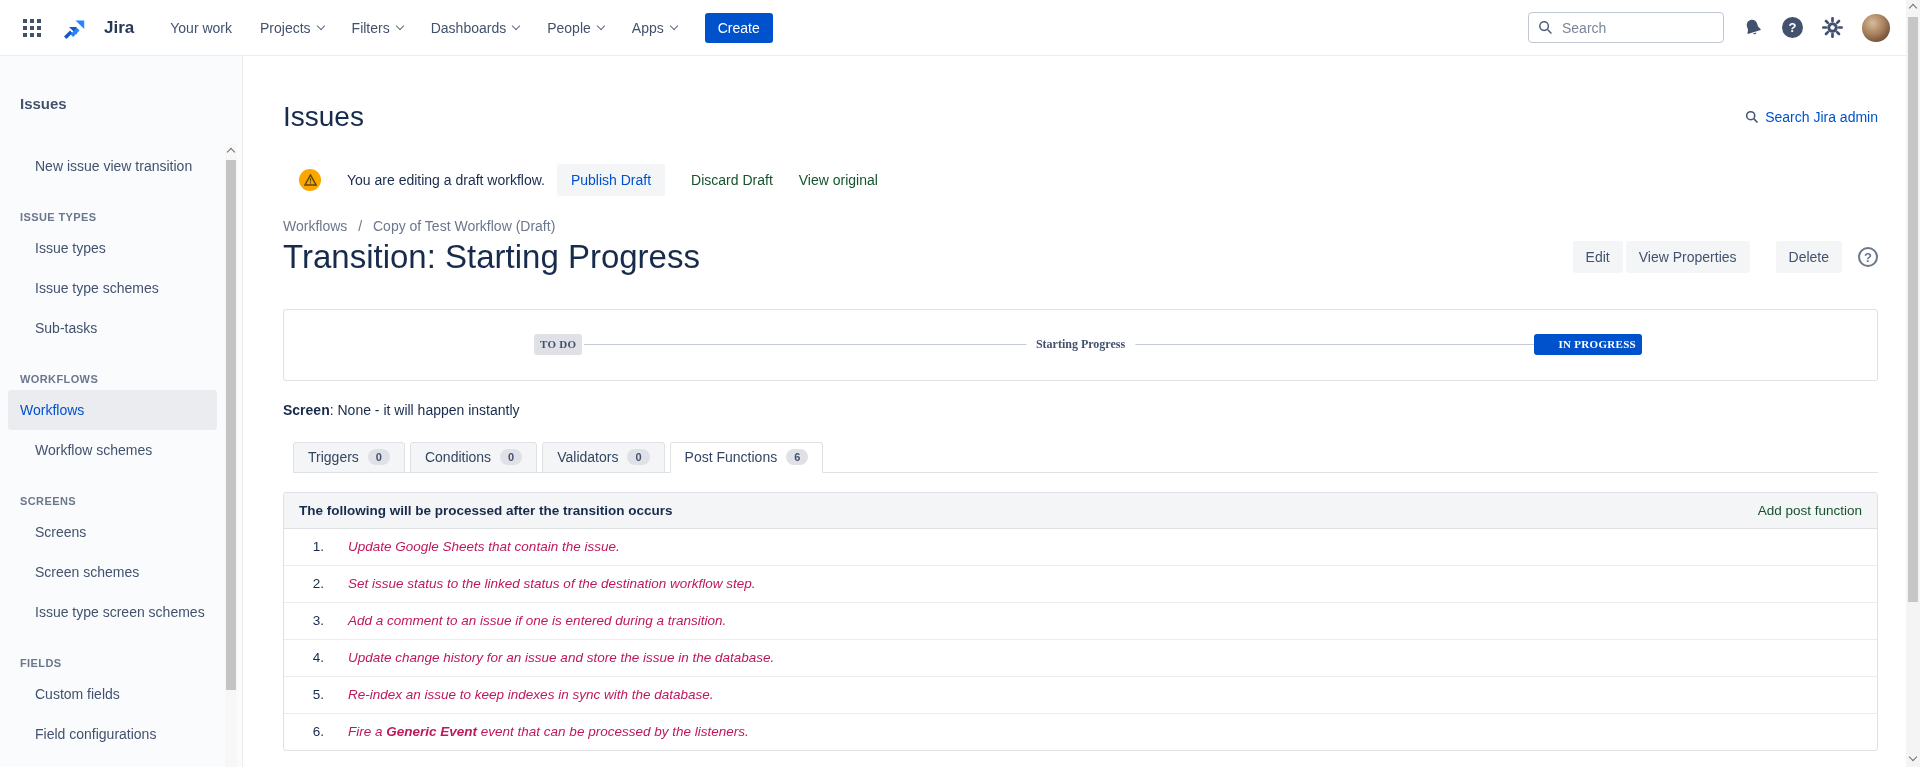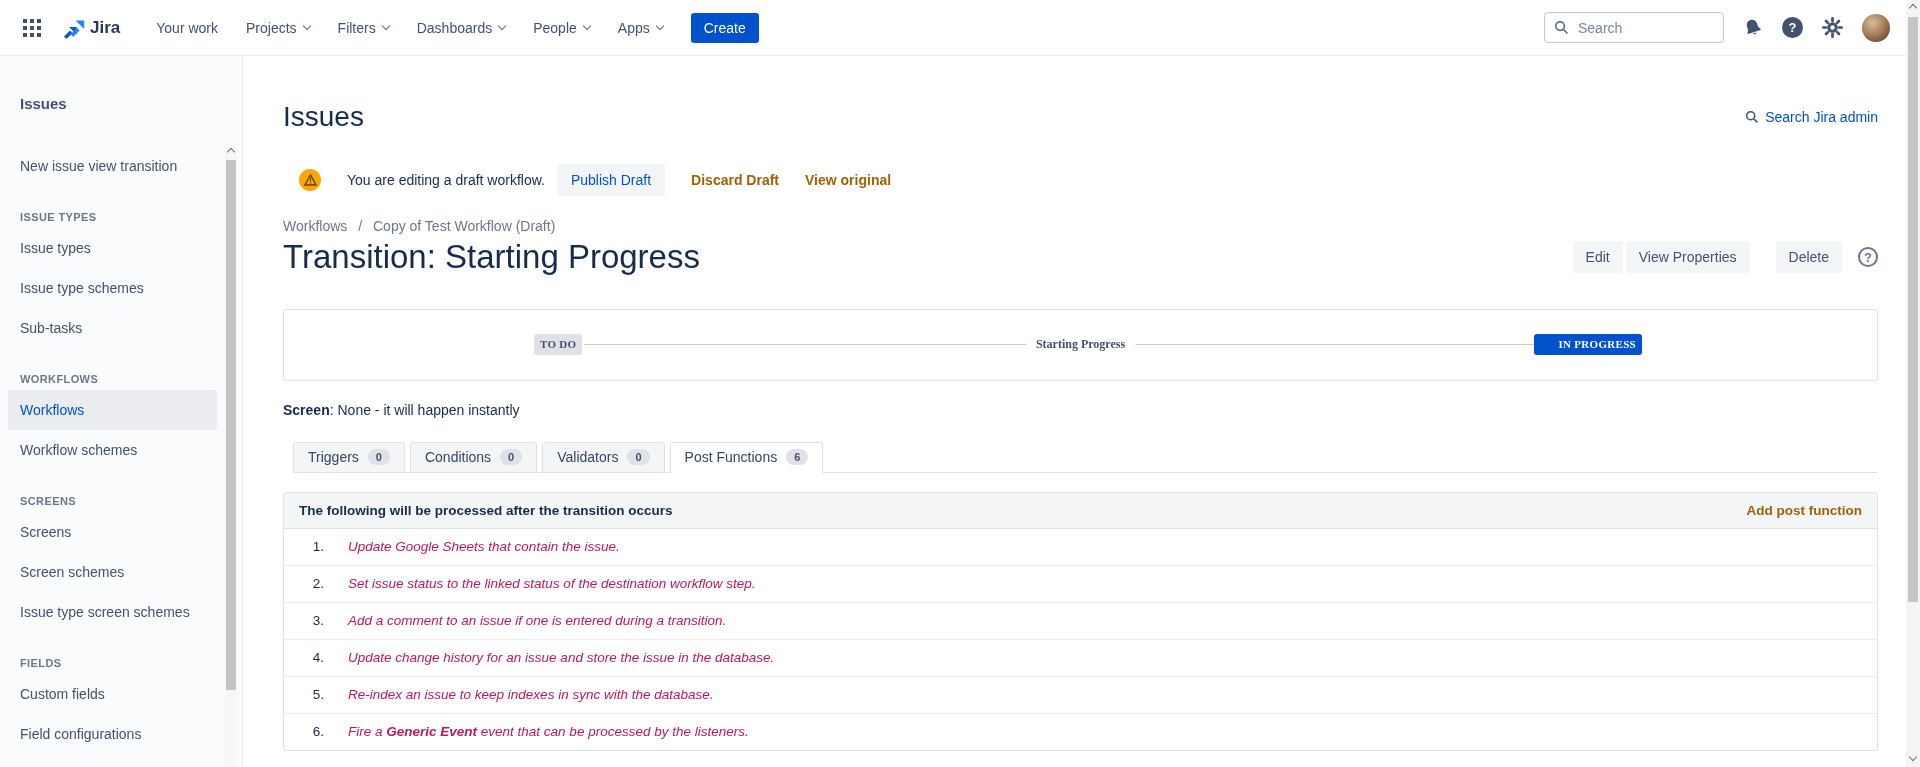--- a/index.html
+++ b/index.html
@@ -6,67 +6,67 @@
   html,body { margin:0; padding:0; }
   body {
     width:1920px; height:767px; overflow:hidden; background:#fff;
     font-family:"Liberation Sans", sans-serif; color:#172B4D; position:relative;
   }
   
   .topnav { height:56px; display:flex; align-items:center; padding:0 30px 0 16px;
             border-bottom:1px solid #EBECF0; background:#fff; }
   .gridbtn { width:32px; height:32px; display:flex; align-items:center; justify-content:center;
              border-radius:3px; cursor:pointer; margin-right:6px; }
-  .logo { display:flex; align-items:center; gap:2px; padding:0 8px; margin-right:14px; cursor:pointer; }
+  .logo { display:flex; align-items:center; gap:16px; padding:0 8px; margin-right:14px; cursor:pointer; }
   .logo-text { font-size:17px; font-weight:700; color:#253858; }
   .nav-item { display:flex; align-items:center; gap:7px; padding:0 14px; height:32px;
               font-size:14px; color:#42526E; cursor:pointer; border-radius:3px; }
   .chev { width:6px; height:6px; border-right:1.7px solid #5E6C84; border-bottom:1.7px solid #5E6C84;
           transform:rotate(45deg); margin-top:-4px; }
   .create-btn { margin-left:14px; background:#0052CC; color:#fff; border:none; border-radius:3px;
                 padding:7px 13px; font-size:14px; font-family:inherit; cursor:pointer; }
   .nav-right { margin-left:auto; display:flex; align-items:center; gap:19px; }
   .searchbox { position:relative; }
-  .searchbox input { width:180px; height:31px; border:1px solid #C1C7D0; border-radius:4px;
+  .searchbox input { width:196px; height:31px; border:1px solid #C1C7D0; border-radius:4px;
                      padding:0 8px 0 33px; font-size:14px; font-family:inherit; color:#172B4D; outline:none; }
   .searchbox input::placeholder { color:#7A869A; }
   .searchbox .mag { position:absolute; left:10px; top:8px; }
   .icon-btn { cursor:pointer; display:flex; align-items:center; justify-content:center; }
   .help-circ { width:21px; height:21px; border-radius:50%; background:#42526E; color:#fff;
                font-size:13px; font-weight:700; display:flex; align-items:center; justify-content:center; }
   .avatar { width:28px; height:28px; border-radius:50%;
             background:radial-gradient(circle at 38% 32%, #d8bb9b 0%, #a8805c 45%, #6f4f38 78%, #4a3526 100%); }
   
   .layout { display:flex; height:711px; }
   .sidebar { width:243px; flex-shrink:0; background:#FAFBFC; border-right:1px solid #EBECF0;
              position:relative; }
   .sb-title { margin:38px 0 0 20px; font-size:15px; font-weight:700; color:#42526E; line-height:20px; }
   .sb-nav { margin-top:32px; }
-  .sb-item { height:40px; display:flex; align-items:center; padding-left:20px;
+  .sb-item { height:40px; display:flex; align-items:center; padding-left:35px;
              font-size:14px; color:#42526E; cursor:pointer; }
   .sb-item.selected { background:#EBECF0; color:#0052CC; border-radius:3px;
                       margin:0 25px 0 8px; padding-left:12px; }
   .sb-header { margin:24px 0 4px 20px; font-size:11px; font-weight:700; color:#6B778C;
                letter-spacing:.4px; line-height:14px; }
   .side-scroll { position:absolute; top:88px; right:5px; bottom:0; width:12px; background:#F7F7F7; }
   .side-scroll .sthumb { position:absolute; top:16px; left:1px; width:10px; height:530px; background:#C4C4C4; }
   .chev-up { width:6px; height:6px; border-right:1.7px solid #707070; border-bottom:1.7px solid #707070;
              transform:rotate(-135deg); margin:5px auto 0; }
   .chev-dn { width:6px; height:6px; border-right:1.7px solid #707070; border-bottom:1.7px solid #707070;
              transform:rotate(45deg); margin:4px auto 0; }
   
   .main { flex:1; padding:0 42px 0 40px; position:relative; }
   .page-head { display:flex; align-items:center; justify-content:space-between; margin-top:44px; }
   .page-head h1 { margin:0; font-size:28px; font-weight:500; color:#172B4D; line-height:34px; }
   .admin-search { display:flex; align-items:center; gap:6px; color:#0052CC; font-size:14px; cursor:pointer; }
   .draft-row { margin-top:30px; display:flex; align-items:center; padding-left:16px; font-size:14px; }
   .warn-ic { width:22px; height:22px; border-radius:50%; background:#FCA700; display:flex;
              align-items:center; justify-content:center; margin-right:26px; }
   .draft-msg { color:#172B4D; }
-  .link { color:#a16207; cursor:pointer; text-decoration:none;font-weight:bold; }
+  .link { color:#14532d; cursor:pointer; text-decoration:none; }
   .link-btn { background:#F4F5F7; border-radius:3px; padding:8px 14px; margin-left:12px;
               color:#0052CC; font-size:14px; cursor:pointer; }
   .draft-row .plain-link { margin-left:26px; font-size:14px; }
   .crumbs { margin-top:22px; font-size:14px; color:#6B778C; line-height:17px; }
   .crumbs .sep { margin:0 7px; color:#6B778C; }
   .title-row { margin-top:6px; display:flex; align-items:center; justify-content:space-between; }
   .title-row h2 { margin:0; font-size:33px; font-weight:500; color:#172B4D; line-height:32px; }
   .toolbar { display:flex; align-items:center; }
   .btn { background:#F4F5F7; border:none; border-radius:3px; padding:8px 13px; font-size:14px;
          color:#42526E; font-family:inherit; cursor:pointer; }

